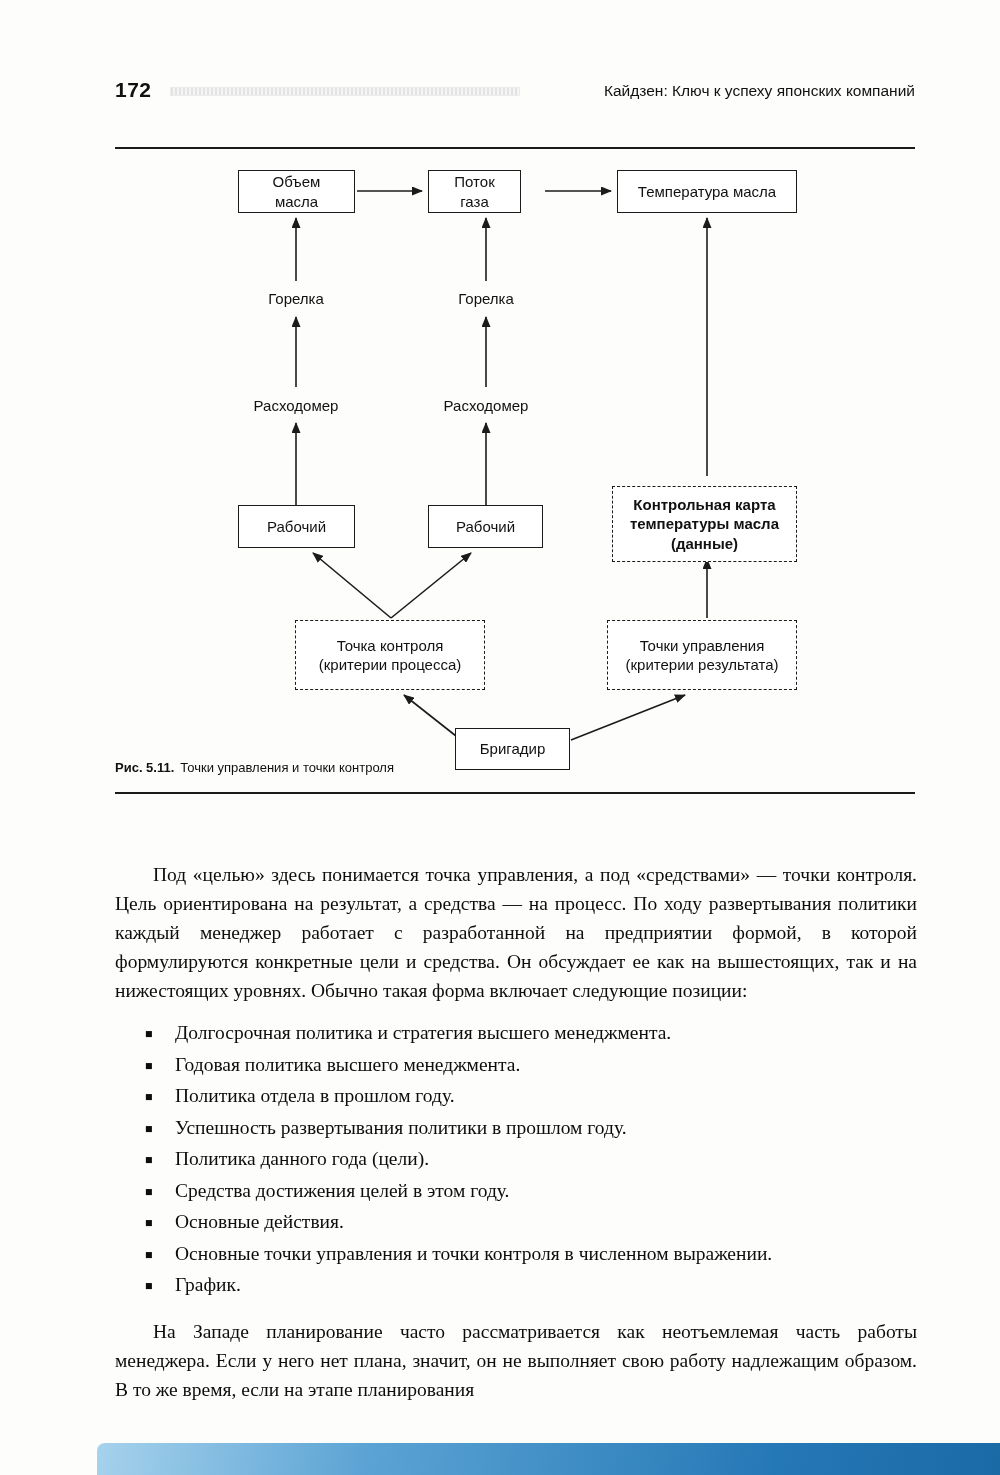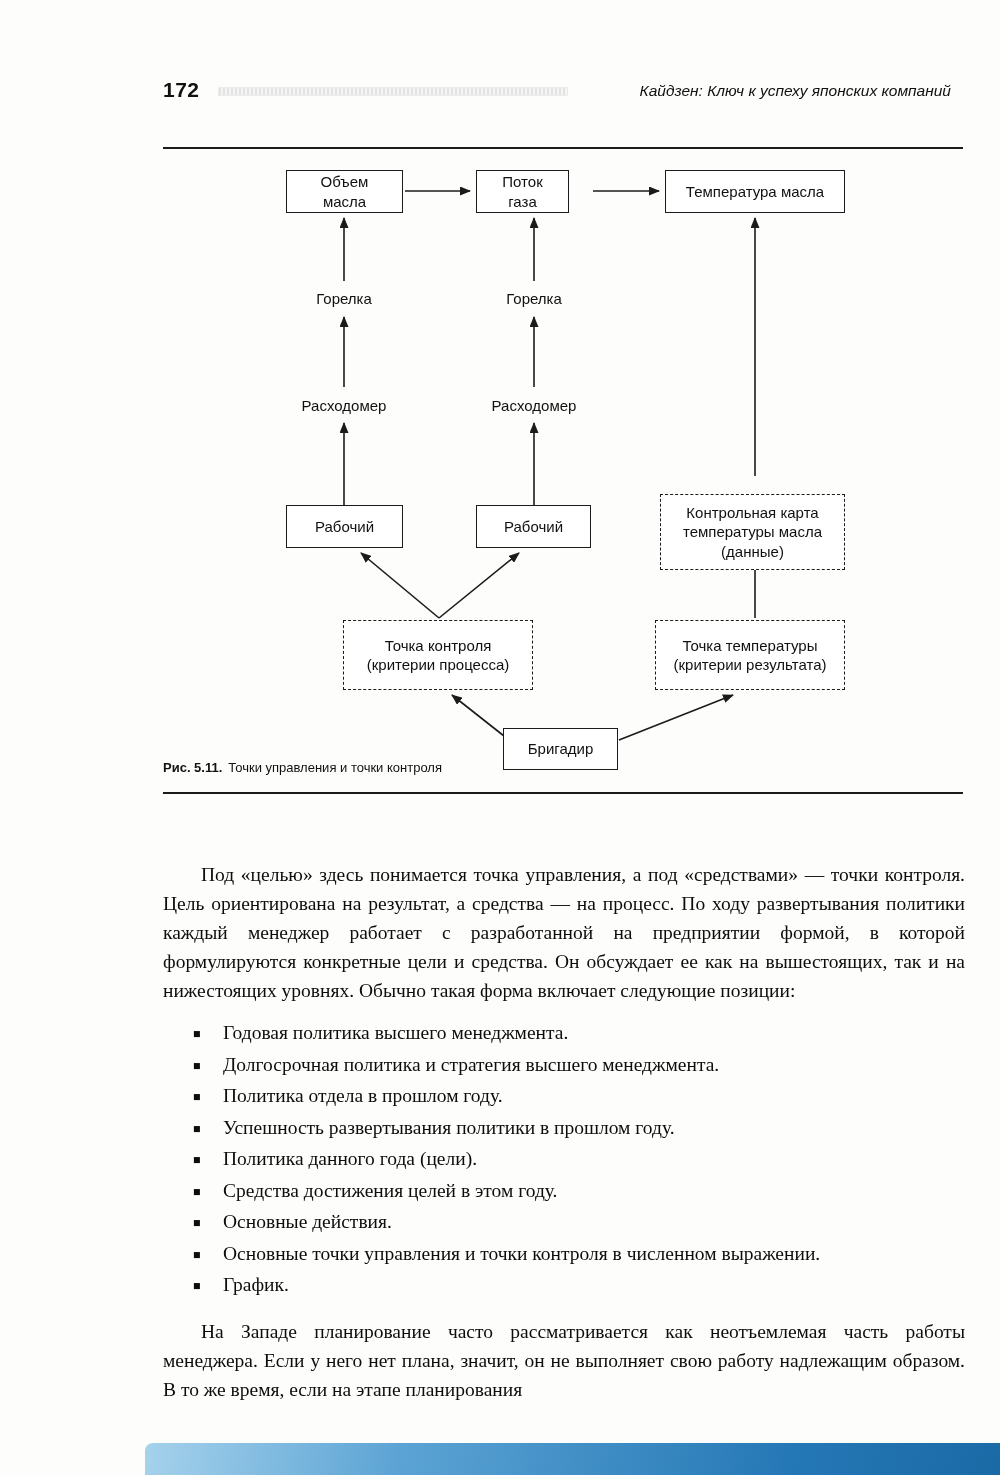--- a/index.html
+++ b/index.html
@@ -4,31 +4,31 @@
 <style>
   * { margin:0; padding:0; box-sizing:border-box; }
   html,body { width:1000px; height:1475px; }
   body {
     position:relative;
     background:#fdfdfb;
     font-family:"Liberation Sans", sans-serif;
     color:#111;
     overflow:hidden;
   }
-  .page { position:absolute; inset:0;margin-left:48px; }
+  .page { position:absolute; inset:0; }
 
   
   .header { position:absolute; top:78px; left:115px; width:800px; height:26px; }
   .page-num { position:absolute; left:0; top:0; font-size:21px; font-weight:bold; letter-spacing:.5px; }
   .deco-bar {
     position:absolute; left:55px; top:9px; width:350px; height:9px;
     background:repeating-linear-gradient(90deg,#e3e3e3 0 2px,#f5f5f5 2px 4px);
     border:1px solid #ececec;
   }
-  .running-title { position:absolute; right:12px; top:4px; font-size:15.5px;font-style:italic; }
+  .running-title { position:absolute; right:0; top:4px; font-size:15.5px; }
 
   
   .rule { position:absolute; left:115px; width:800px; height:2px; background:#1b1b1b; }
   .rule-top { top:147px; }
   .rule-bottom { top:792px; }
 
   
   .diagram { position:absolute; left:115px; top:150px; width:800px; height:642px; font-size:15px; }
   .arrows { position:absolute; left:0; top:0; width:800px; height:642px; }
   .node {
@@ -112,39 +112,39 @@
 
     <div class="lbl" style="left:131px; top:140px; width:100px;">Горелка</div>
     <div class="lbl" style="left:321px; top:140px; width:100px;">Горелка</div>
 
     <div class="lbl" style="left:111px; top:247px; width:140px;">Расходомер</div>
     <div class="lbl" style="left:301px; top:247px; width:140px;">Расходомер</div>
 
     <div class="node solid" style="left:123px; top:355px; width:117px; height:43px;">Рабочий</div>
     <div class="node solid" style="left:313px; top:355px; width:115px; height:43px;">Рабочий</div>
 
-    <div class="node dashed" style="left:497px; top:344px; width:185px; height:76px;">Контрольная карта температуры масла (данные)</div>
+    <div class="node dashed" style="left:497px; top:336px; width:185px; height:76px;font-weight:bold;">Контрольная карта температуры масла (данные)</div>
 
     <div class="node dashed" style="left:180px; top:470px; width:190px; height:70px;">Точка контроля (критерии процесса)</div>
-    <div class="node dashed" style="left:492px; top:470px; width:190px; height:70px;">Точка температуры (критерии результата)</div>
+    <div class="node dashed" style="left:492px; top:470px; width:190px; height:70px;">Точки управления (критерии результата)</div>
 
     <div class="node solid" style="left:340px; top:578px; width:115px; height:42px;">Бригадир</div>
   </div>
 
   <div class="rule rule-bottom"></div>
 
   <p class="caption">
     <b>Рис. 5.11.</b><span>Точки управления и точки контроля</span>
   </p>
 
   <div class="bodytext">
     <p class="par">Под «целью» здесь понимается точка управления, а под «средствами» — точки контроля. Цель ориентирована на результат, а средства — на процесс. По ходу развертывания политики каждый менеджер работает с разработанной на предприятии формой, в которой формулируются конкретные цели и средства. Он обсуждает ее как на вышестоящих, так и на нижестоящих уровнях. Обычно такая форма включает следующие позиции:</p>
     <ul class="bullets">
+      <li><span class="bullet">■</span><span>Долгосрочная политика и стратегия высшего менеджмента.</span></li>
       <li><span class="bullet">■</span><span>Годовая политика высшего менеджмента.</span></li>
-      <li><span class="bullet">■</span><span>Долгосрочная политика и стратегия высшего менеджмента.</span></li>
       <li><span class="bullet">■</span><span>Политика отдела в прошлом году.</span></li>
       <li><span class="bullet">■</span><span>Успешность развертывания политики в прошлом году.</span></li>
       <li><span class="bullet">■</span><span>Политика данного года (цели).</span></li>
       <li><span class="bullet">■</span><span>Средства достижения целей в этом году.</span></li>
       <li><span class="bullet">■</span><span>Основные действия.</span></li>
       <li><span class="bullet">■</span><span>Основные точки управления и точки контроля в численном выражении.</span></li>
       <li><span class="bullet">■</span><span>График.</span></li>
     </ul>
     <p class="par par2">На Западе планирование часто рассматривается как неотъемлемая часть работы менеджера. Если у него нет плана, значит, он не выполняет свою работу надлежащим образом. В то же время, если на этапе планирования</p>
   </div>

